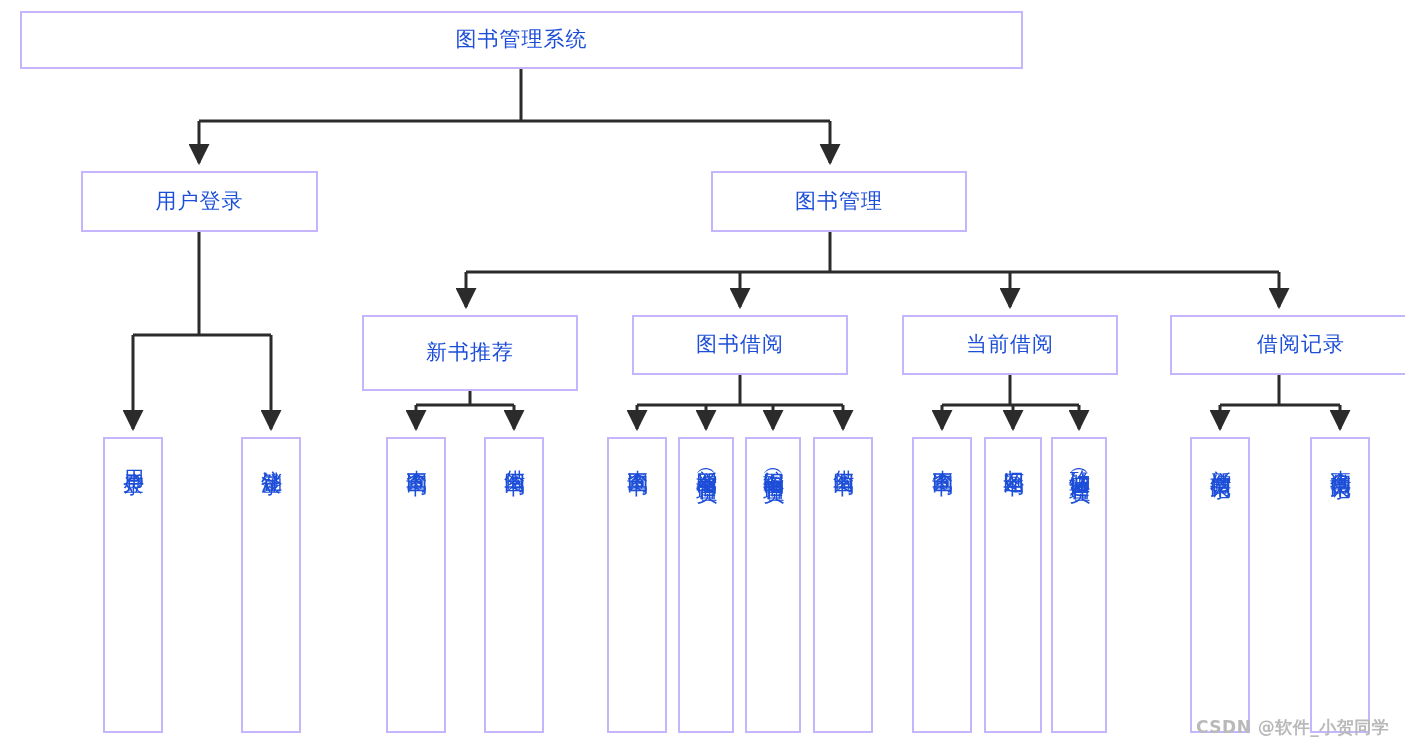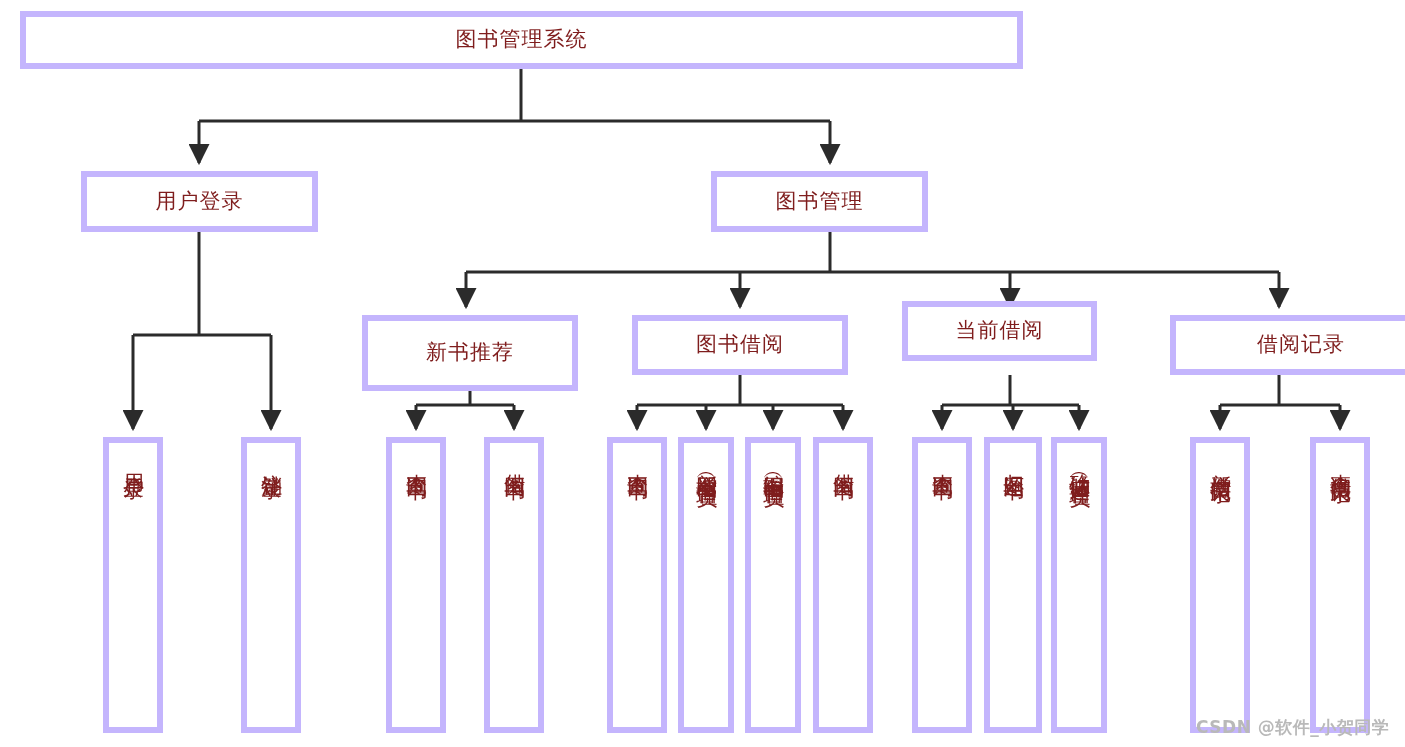--- a/index.html
+++ b/index.html
@@ -20,26 +20,26 @@
   #svg-layer {
     position: absolute;
     left: 0;
     top: 0;
     width: 1405px;
     height: 747px;
   }
   .node {
     position: absolute;
     box-sizing: border-box;
-    border: 6px solid #c4b5fd;
+    border: 2px solid #c4b5fd;
     background: #ffffff;
     display: flex;
     align-items: center;
     justify-content: center;
-    color: #7f1d1d;
+    color: #1d4ed8;
   }
   .node-h {
     font-size: 21px;
     letter-spacing: 1px;
     line-height: 1.2;
     white-space: nowrap;
   }
   .node-root .node-label,
   .node-mid .node-label,
   .node-sub .node-label {
@@ -122,31 +122,31 @@
     </g>
   </svg>
 
   <div class="node node-h node-root" style="left:20px; top:11px; width:1003px; height:58px;">
     <span class="node-label">图书管理系统</span>
   </div>
 
   <div class="node node-h node-mid" style="left:81px; top:171px; width:237px; height:61px;">
     <span class="node-label">用户登录</span>
   </div>
-  <div class="node node-h node-mid" style="left:711px; top:171px; width:217px; height:61px;">
+  <div class="node node-h node-mid" style="left:711px; top:171px; width:256px; height:61px;">
     <span class="node-label">图书管理</span>
   </div>
 
   <div class="node node-h node-sub" style="left:362px; top:315px; width:216px; height:76px;">
     <span class="node-label">新书推荐</span>
   </div>
   <div class="node node-h node-sub" style="left:632px; top:315px; width:216px; height:60px;">
     <span class="node-label">图书借阅</span>
   </div>
-  <div class="node node-h node-sub" style="left:902px; top:301px; width:195px; height:60px;">
+  <div class="node node-h node-sub" style="left:902px; top:315px; width:216px; height:60px;">
     <span class="node-label">当前借阅</span>
   </div>
   <div class="node node-h node-sub" style="left:1170px; top:315px; width:262px; height:60px;">
     <span class="node-label">借阅记录</span>
   </div>
 
   <div class="node node-leaf" style="left:103px; top:437px; width:60px; height:296px;">
     <span class="node-label">用户登录</span>
   </div>
   <div class="node node-leaf" style="left:241px; top:437px; width:60px; height:296px;">

